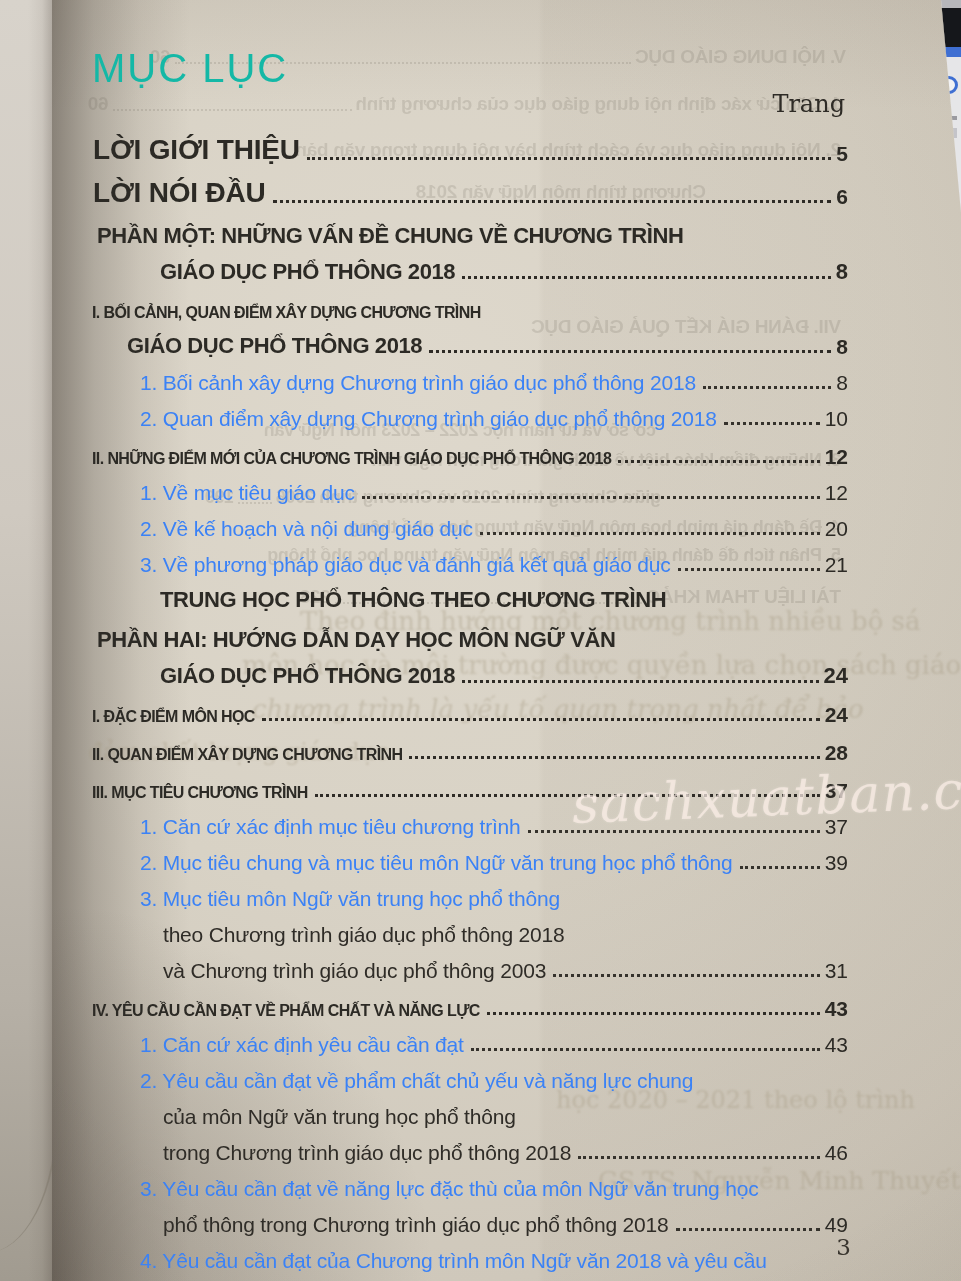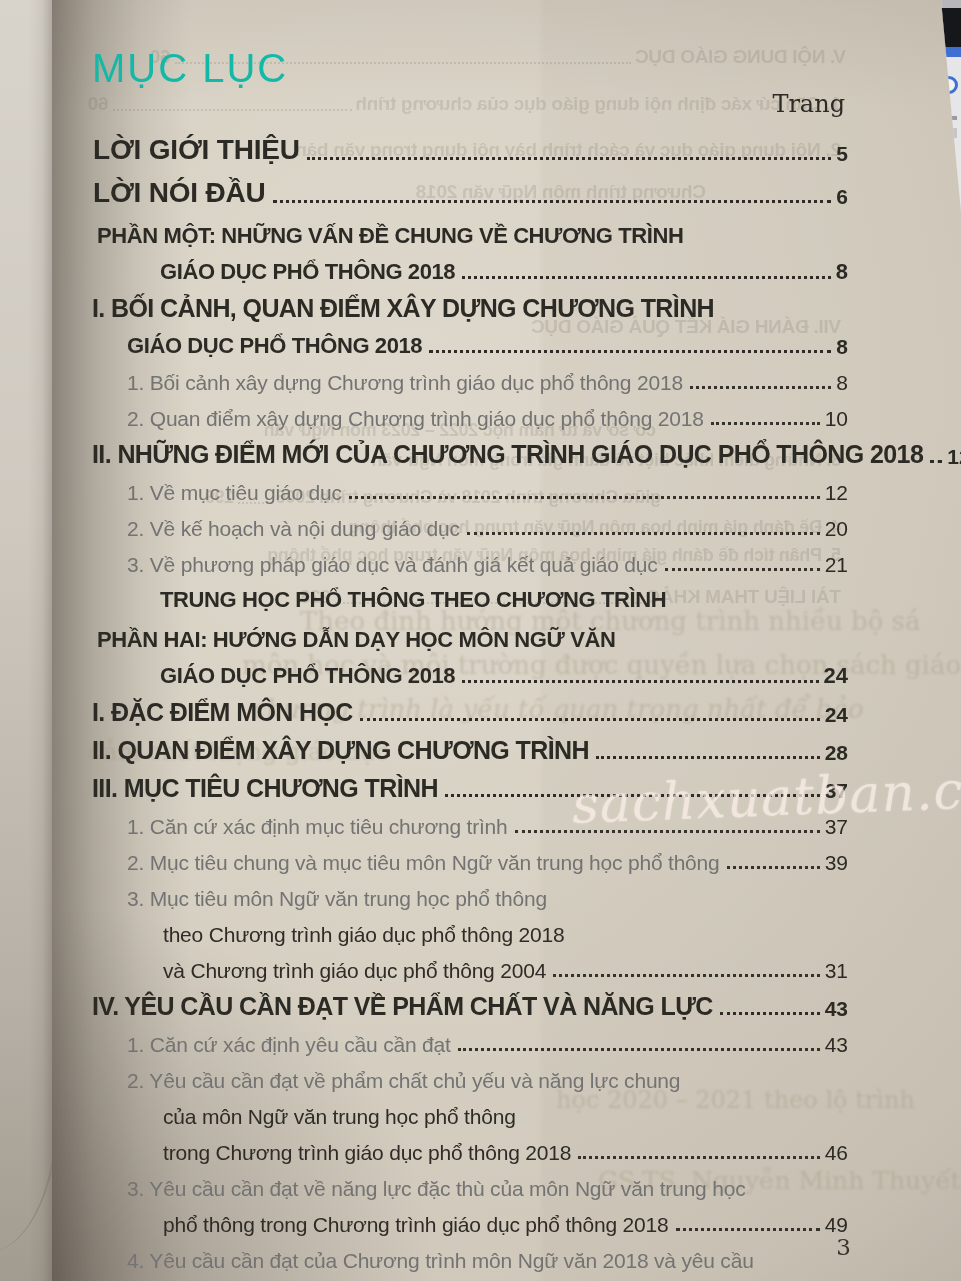--- a/index.html
+++ b/index.html
@@ -84,25 +84,25 @@
   .toc-row{height:32px;display:flex;align-items:flex-end;padding-bottom:4px;white-space:nowrap;}
   .toc-row .txt{font-size:21px;line-height:1;}
   .toc-row .leader{flex:1 1 auto;min-width:12px;border-bottom:3px dotted #2e2b26;margin:0 5px 4px 7px;}
   .toc-row .pagenum{font-size:21px;line-height:1;}
   
   .s-front{margin-top:7px;}            .s-front .txt{font-weight:700;letter-spacing:-.2px;margin-left:1px;font-size:28px;}
   .s-front .pagenum{font-weight:700;}
   .s-part{margin-top:4px;}             .s-part .txt{font-weight:700;letter-spacing:-.4px;margin-left:5px;font-size:22px;}
   .s-part-cont .txt{font-weight:700;letter-spacing:-.4px;margin-left:68px;font-size:22px;}
   .s-part-cont .pagenum{font-weight:700;font-size:22px;}
-  .s-section{margin-top:2px;}          .s-section .txt{font-weight:700;letter-spacing:-.6px;font-size:25px;}
+  .s-section{margin-top:2px;}          .s-section .txt{font-weight:700;letter-spacing:-.6px;font-size:16px;}
   .s-section .pagenum{font-weight:700;}
   .s-section-cont .txt{font-weight:700;letter-spacing:-.4px;margin-left:35px;font-size:22px;}
   .s-section-cont .pagenum{font-weight:700;}
-  .s-item .txt{font-weight:400;letter-spacing:-.2px;margin-left:35px;color:#737373;}
+  .s-item .txt{font-weight:400;letter-spacing:-.2px;margin-left:48px;color:#3b82f6;}
   .s-item-cont .txt{font-weight:400;letter-spacing:-.2px;margin-left:71px;color:#2f2c27;}
   .s-item .leader,.s-item-cont .leader{border-bottom-color:#35322c;}
 
   
   .watermark{
     position:absolute;left:572px;top:766px;
     font-family:"DejaVu Serif","Liberation Serif",serif;font-style:italic;
     font-size:52px;letter-spacing:1px;white-space:nowrap;
     color:rgba(255,241,234,.62);
     transform:rotate(-2.2deg);
@@ -284,21 +284,21 @@
         <span class="leader"></span>
         <span class="pagenum">39</span>
       </div>
       <div class="toc-row s-item">
         <span class="txt">3. Mục tiêu môn Ngữ văn trung học phổ thông</span>
       </div>
       <div class="toc-row s-item-cont">
         <span class="txt">theo Chương trình giáo dục phổ thông 2018</span>
       </div>
       <div class="toc-row s-item-cont">
-        <span class="txt">và Chương trình  giáo dục phổ thông 2004</span>
+        <span class="txt">và Chương trình  giáo dục phổ thông 2003</span>
         <span class="leader"></span>
         <span class="pagenum">31</span>
       </div>
       <div class="toc-row s-section">
         <span class="txt">IV. YÊU CẦU CẦN ĐẠT VỀ PHẨM CHẤT VÀ NĂNG LỰC</span>
         <span class="leader"></span>
         <span class="pagenum">43</span>
       </div>
       <div class="toc-row s-item">
         <span class="txt">1. Căn cứ xác định yêu cầu cần đạt</span>

